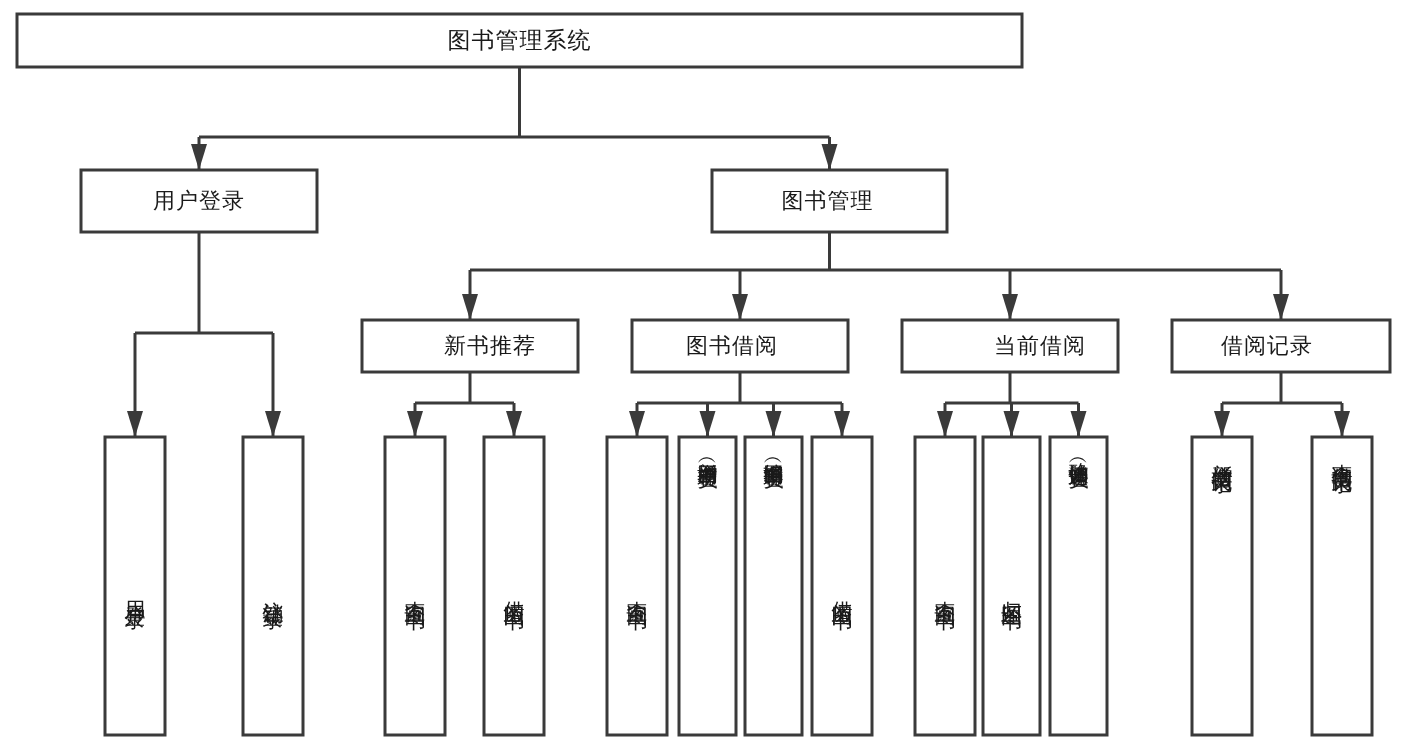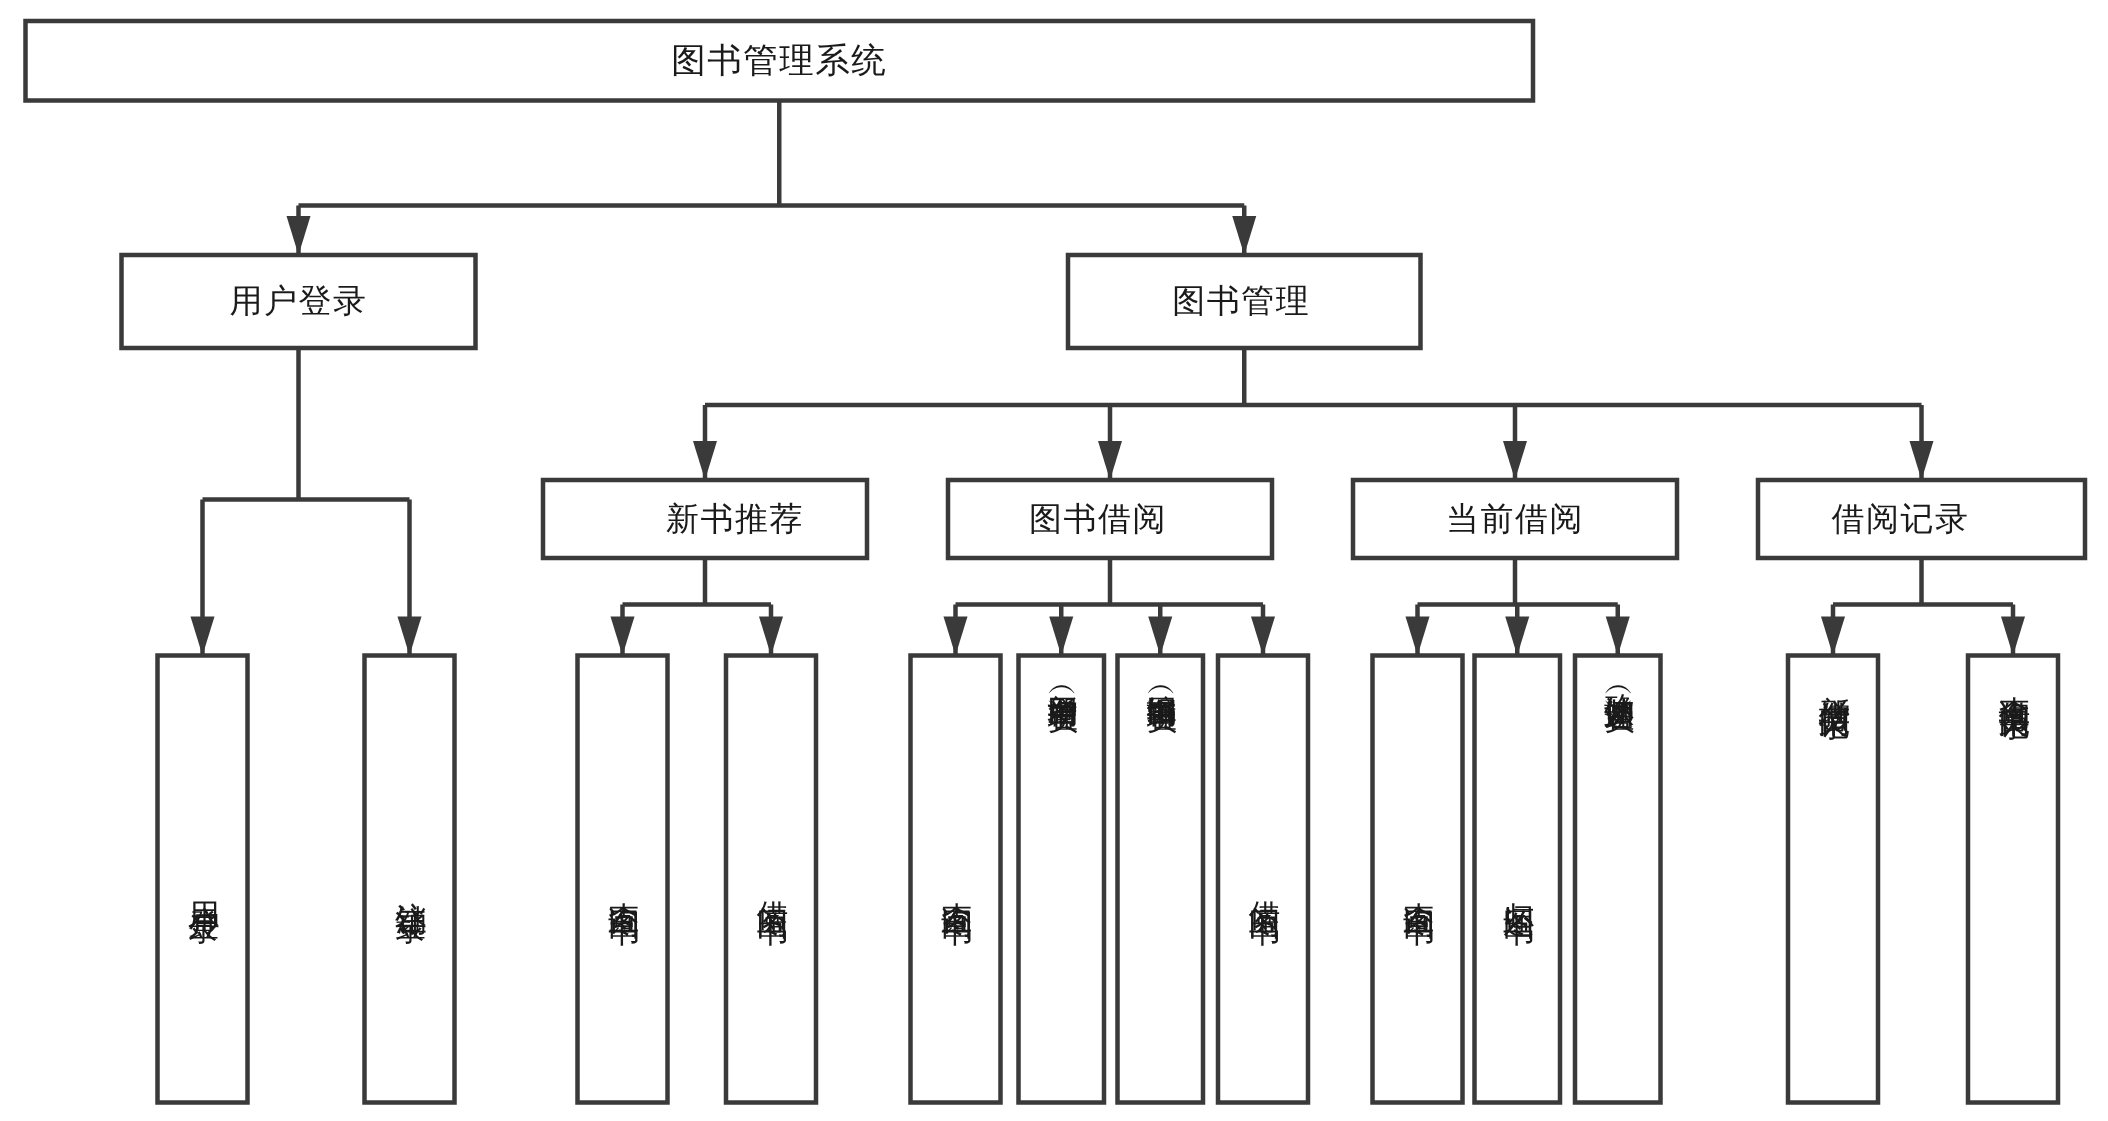--- a/index.html
+++ b/index.html
@@ -174,21 +174,21 @@
       </div>
       <div class="hlabel-wrap" style="left: 712px; top: 170px; width: 231px; height: 62px;">
         <span class="hlabel-text">图书管理</span>
       </div>
       <div class="hlabel-wrap" style="left: 362px; top: 320px; width: 226px; height: 52px; padding-left: 15px;">
         <span class="hlabel-text">新书推荐</span>
       </div>
       <div class="hlabel-wrap" style="left: 632px; top: 320px; width: 200px; height: 52px;">
         <span class="hlabel-text">图书借阅</span>
       </div>
-      <div class="hlabel-wrap" style="left: 902px; top: 320px; width: 216px; height: 52px;">
+      <div class="hlabel-wrap" style="left: 932px; top: 320px; width: 216px; height: 52px;">
         <span class="hlabel-text">当前借阅</span>
       </div>
       <div class="hlabel-wrap" style="left: 1172px; top: 320px; width: 190px; height: 52px;">
         <span class="hlabel-text">借阅记录</span>
       </div>
       <div class="vlabel-wrap" style="left: 105px; top: 447px; width: 60px; height: 286px; align-items: center;">
         <span class="vlabel-text">用户登录</span>
       </div>
       <div class="vlabel-wrap" style="left: 243px; top: 447px; width: 60px; height: 286px; align-items: center;">
         <span class="vlabel-text">注销登录</span>

